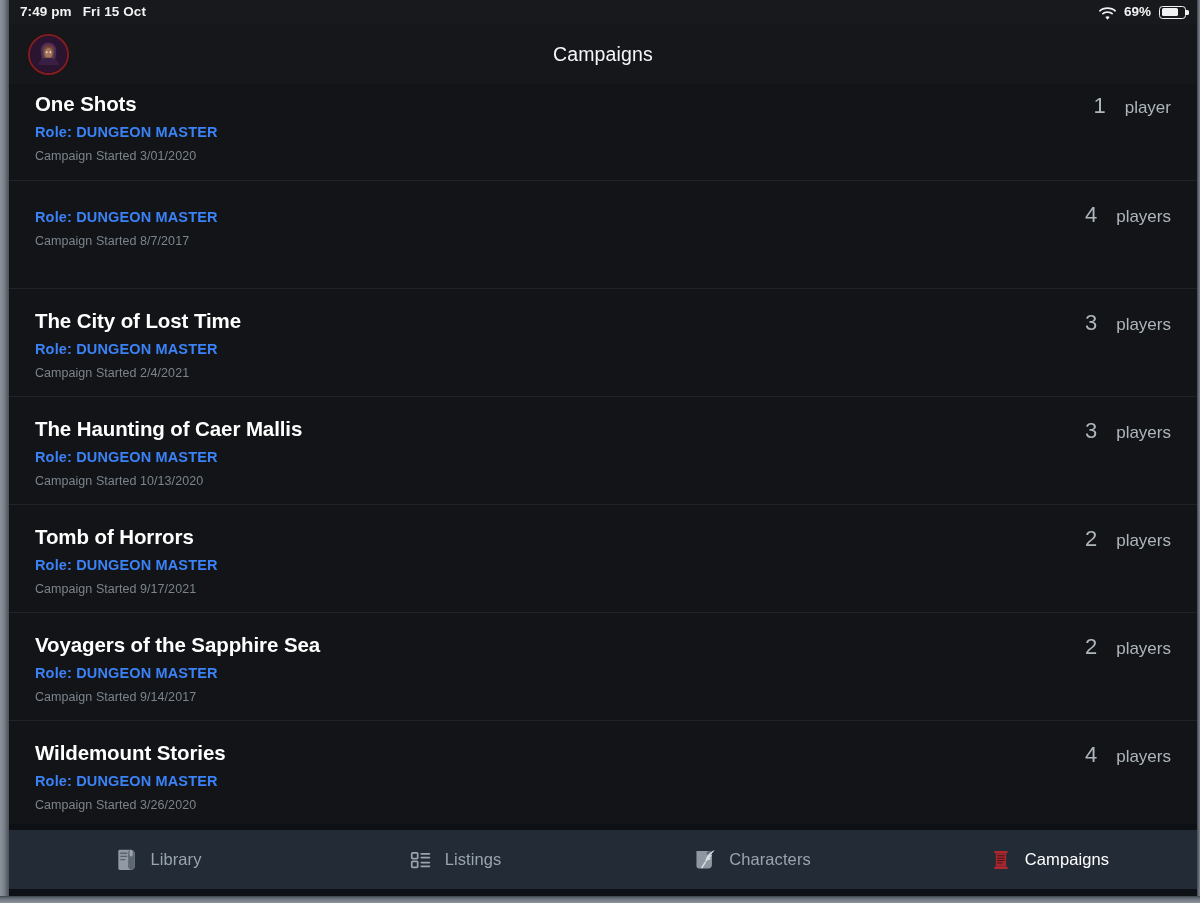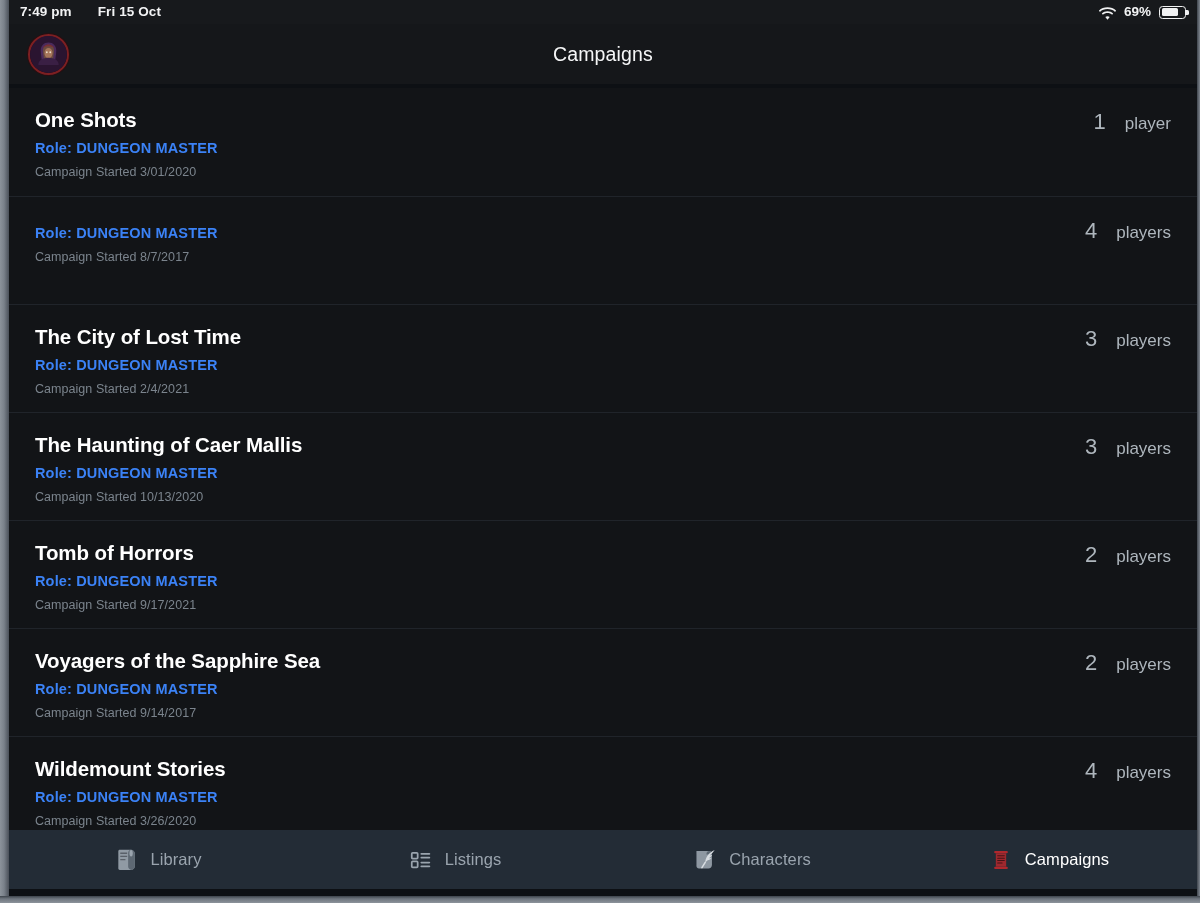--- a/index.html
+++ b/index.html
@@ -36,21 +36,21 @@
   }
 
   
   #statusbar {
     position:absolute; left:0; top:0; width:1200px; height:24px;
     background:#17191c;
     display:flex; align-items:center;
     padding:0 14px 0 20px;
     z-index:30;
   }
-  .sb-left { display:flex; align-items:center; gap:26px; }
+  .sb-left { display:flex; align-items:center; gap:11px; }
   .sb-text {
     color:#f2f3f4; font-size:13.5px; font-weight:600;
     letter-spacing:0.1px; line-height:1;
   }
   .sb-right {
     margin-left:auto; display:flex; align-items:center; gap:8px;
   }
   .wifi-icon { width:17px; height:13px; display:block; }
   .battery-pct {
     color:#f2f3f4; font-size:13.5px; font-weight:600; line-height:1;
@@ -85,21 +85,21 @@
   }
   #avatar svg { display:block; width:100%; height:100%; }
   #header-title {
     width:100%; text-align:center;
     color:#f5f6f7; font-size:19.5px; font-weight:400;
     letter-spacing:0.15px;
   }
 
   
   #list {
-    position:absolute; left:9px; top:88px;
+    position:absolute; left:9px; top:72px;
     width:1188px; height:752px;
     background:#0f1114;
     overflow:hidden;
     z-index:10;
   }
   .row {
     position:relative;
     height:108px;
     padding:20px 26px 0 26px;
     display:flex; align-items:flex-start;

